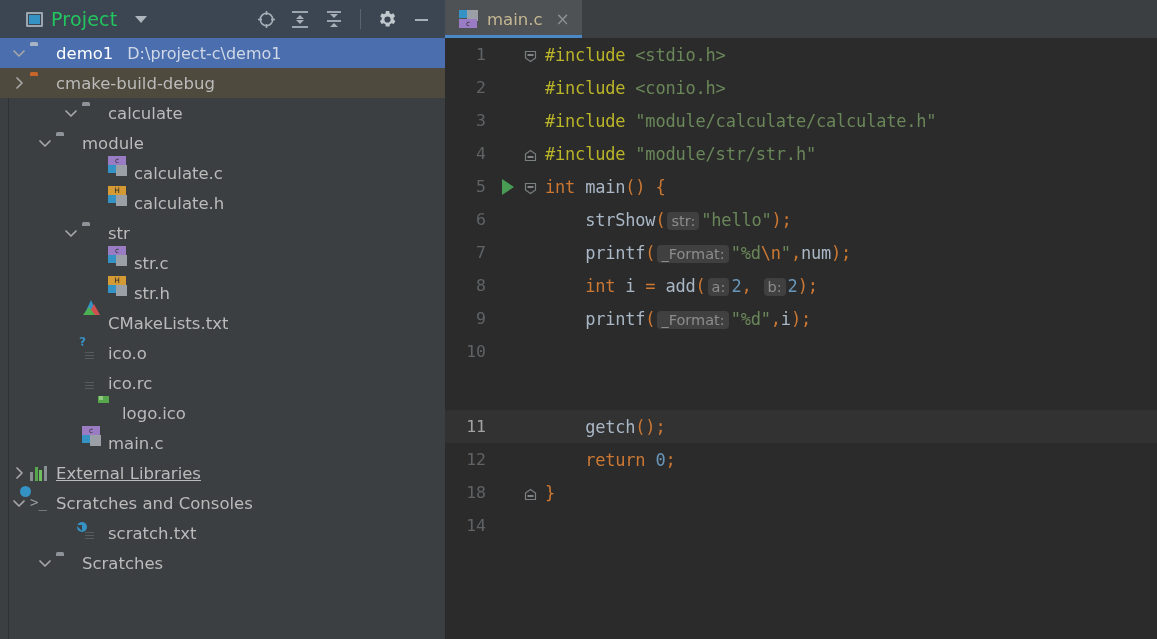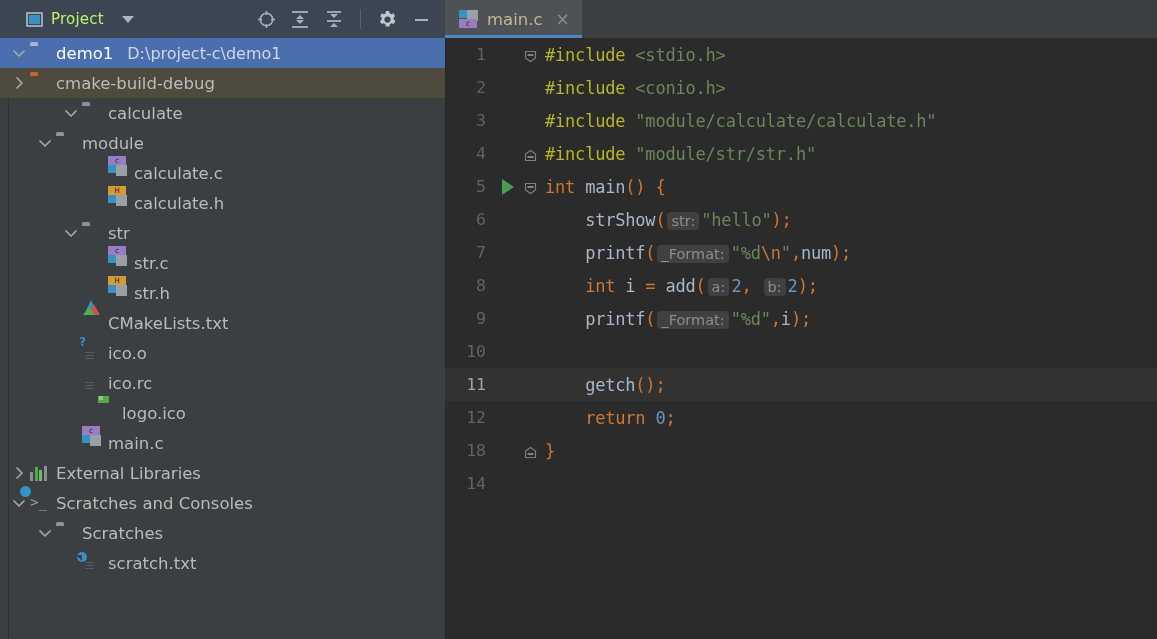--- a/index.html
+++ b/index.html
@@ -24,21 +24,21 @@
   .panel-header {
     height: 38px; min-height: 38px;
     background: #3c4653;
     display: flex; align-items: center;
     padding: 0 10px 0 26px;
     position: relative; z-index: 2;
   }
   .ph-title { display: flex; align-items: center; gap: 8px; }
   .ph-icon { width: 17px; height: 15px; border: 2px solid #9aa7b0; background: #3c4653; display:block; position:relative; border-radius:1px;}
   .ph-icon::after { content:""; position:absolute; left:1px; top:1px; right:1px; bottom:1px; background:#3592c4;}
-  .ph-label { color: #bef264; font-size: 15px; letter-spacing: .2px; }
+  .ph-label { color: #22c55e; font-size: 19px; letter-spacing: .2px; }
   .ph-caret { margin-left: 10px; width: 0; height: 0; border-left: 6px solid transparent; border-right: 6px solid transparent; border-top: 7px solid #aeb6bd; }
   .ph-actions { margin-left: auto; display: flex; align-items: center; gap: 14px; padding-right: 4px; }
   .ph-act { width: 20px; height: 20px; display: flex; align-items: center; justify-content: center; cursor: default; }
   .vsep { width:1px; height:20px; background:#5a646f; margin:0 2px; }
 
   
   .tree { flex: 1; overflow: hidden; padding-top: 0; position: relative; z-index: 1; }
   .row {
     height: 30px; display: flex; align-items: center;
     color: #bbbbbb; font-size: 16.5px; white-space: nowrap;
@@ -98,21 +98,21 @@
   .tabbar { height: 38px; min-height: 38px; background: #3c3f41; display: flex; align-items: stretch; position: relative; }
   .tab { display: flex; align-items: center; gap: 8px; padding: 0 12px 0 14px; background: #4e5254; position: relative; cursor: default; }
   .tab .tablbl { color: #c6b793; font-size: 16.5px; }
   .tab .closex { color: #8a8f93; font-size: 17px; margin-left: 5px; line-height: 1; }
   .tab .underline { position: absolute; left: 0; right: 0; bottom: 0; height: 3px; background: #4a88c7; }
   .tabbar-rest { flex:1; background:#3c3f41; }
 
   .code-area { flex: 1; background: #2b2b2b; position: relative; overflow: hidden; }
   .lines-wrap { position: relative; }
   .cline { height: 33px; display: flex; align-items: center; position: relative; }
-  .cline.current { background: #323232; }
+  .cline.current { background: #323232; margin-top: 42px; }
   .gutter { width: 50px; min-width:50px; text-align: right; padding-right: 9px;
       color: #606366; font-size: 16.5px; font-family: "DejaVu Sans Mono", monospace; }
   .cline.current .gutter { color: #a4a3a3; }
   .runcol { width: 26px; min-width:26px; display: flex; align-items: center; justify-content: center; }
   .runarrow { width:0; height:0; border-top:8px solid transparent; border-bottom:8px solid transparent; border-left:12px solid #499c54; }
   .foldcol { width: 18px; min-width:18px; display: flex; align-items: center; justify-content: center; position: relative; }
   .foldline { position:absolute; left:50%; top:0; bottom:0; width:1px; background:#5c6164; transform:translateX(-50%); }
   .foldmark { width:13px; height:13px; position: relative; z-index:2; background:#2b2b2b; }
   .code { font-family: "DejaVu Sans Mono", monospace; font-size: 17px; white-space: pre; padding-left: 6px; letter-spacing: -0.2px;}
 
@@ -274,21 +274,21 @@
         <div class="row" style="padding-left: 76px;">
           <span class="twisty empty"></span>
           <span class="ico"><span class="doc"><span class="imgb"></span></span></span>
           <span class="lbl">logo.ico</span>
         </div>
         <div class="row" style="padding-left: 62px;">
           <span class="twisty empty"></span>
           <span class="ico"><span class="srcfile"><span class="sq"></span><span class="pg"></span><span class="bdg">c</span></span></span>
           <span class="lbl">main.c</span>
         </div>
-        <div class="row" style="padding-left: 10px;">
+        <div class="row" style="padding-left: 10px; text-decoration: underline;">
           <span class="twisty">
             <svg width="16" height="16" viewBox="0 0 16 16">
               <path d="M6 3 L11 8 L6 13" fill="none" stroke="#a6a6a6" stroke-width="1.7" stroke-linecap="round" stroke-linejoin="round"></path>
             </svg>
           </span>
           <span class="ico">
             <span class="bars">
               <i style="height:9px;background:#8a8f93"></i>
               <i style="height:14px;background:#56a64b"></i>
               <i style="height:11px;background:#6fbf5f"></i>
@@ -299,33 +299,33 @@
         </div>
         <div class="row" style="padding-left: 10px;">
           <span class="twisty">
             <svg width="16" height="16" viewBox="0 0 16 16">
               <path d="M3 6 L8 11 L13 6" fill="none" stroke="#a6a6a6" stroke-width="1.7" stroke-linecap="round" stroke-linejoin="round"></path>
             </svg>
           </span>
           <span class="ico"><span class="console"><span class="bracket">&gt;_</span><span class="clk"></span></span></span>
           <span class="lbl">Scratches and Consoles</span>
         </div>
+        <div class="row" style="padding-left: 62px;">
+          <span class="twisty empty"></span>
+          <span class="ico"><span class="doc"><span class="lines"></span><span class="clock"></span></span></span>
+          <span class="lbl">scratch.txt</span>
+        </div>
         <div class="row" style="padding-left: 36px;">
           <span class="twisty">
             <svg width="16" height="16" viewBox="0 0 16 16">
               <path d="M3 6 L8 11 L13 6" fill="none" stroke="#a6a6a6" stroke-width="1.7" stroke-linecap="round" stroke-linejoin="round"></path>
             </svg>
           </span>
           <span class="ico"><span class="folder"></span></span>
           <span class="lbl">Scratches</span>
-        </div>
-        <div class="row" style="padding-left: 62px;">
-          <span class="twisty empty"></span>
-          <span class="ico"><span class="doc"><span class="lines"></span><span class="clock"></span></span></span>
-          <span class="lbl">scratch.txt</span>
         </div>
       </div>
   </div>
 
   <div class="editor">
     <div class="tabbar">
       <div class="tab">
         <span class="srcfile">
           <span class="sq"></span>
             <span class="pg"></span>

